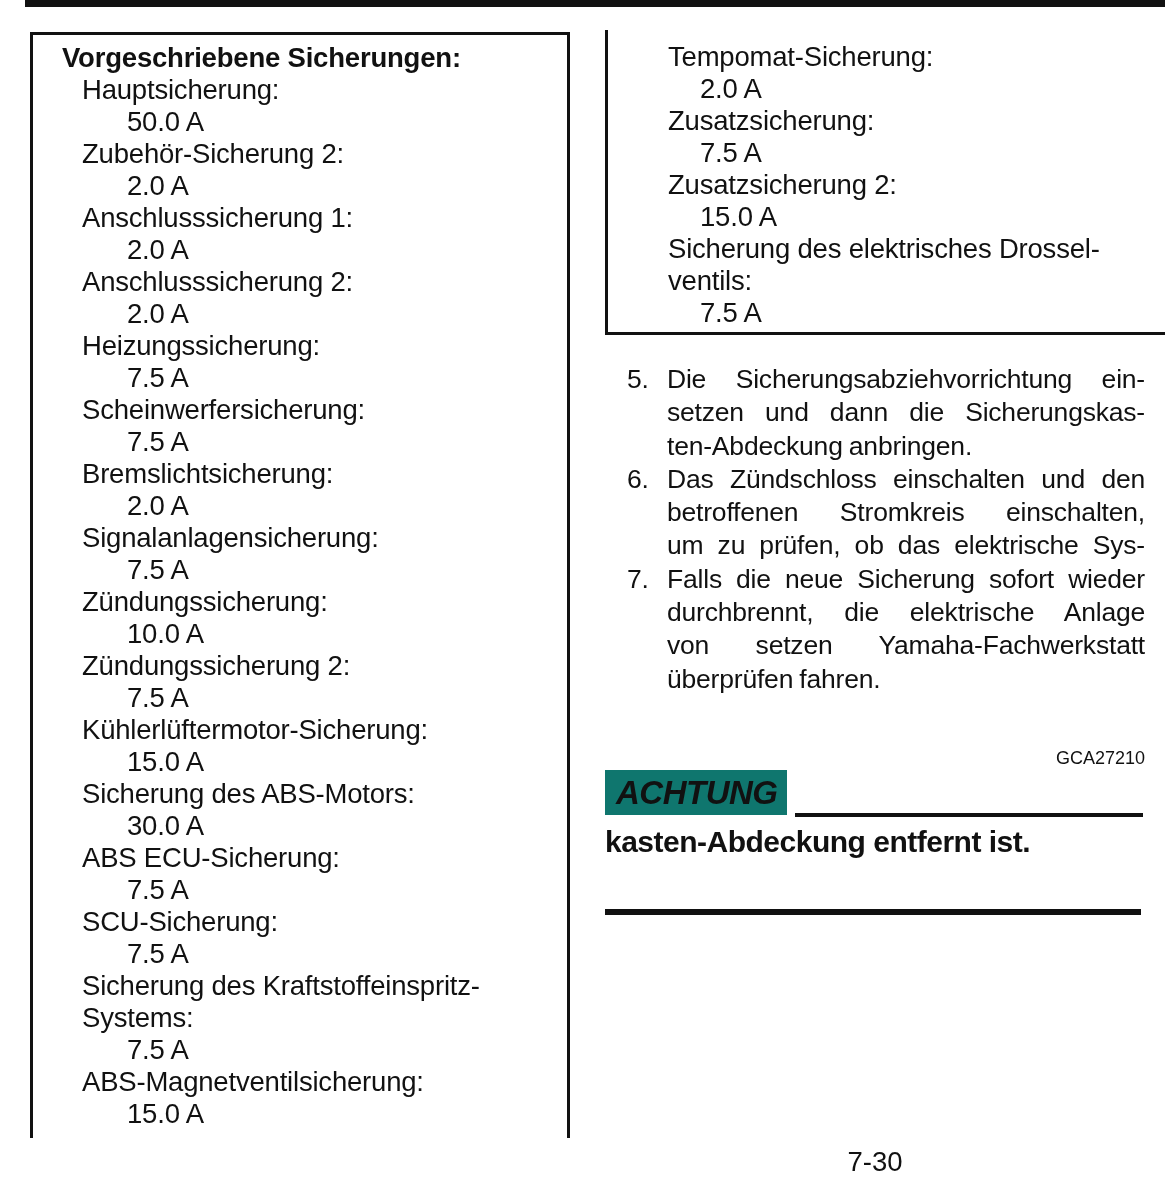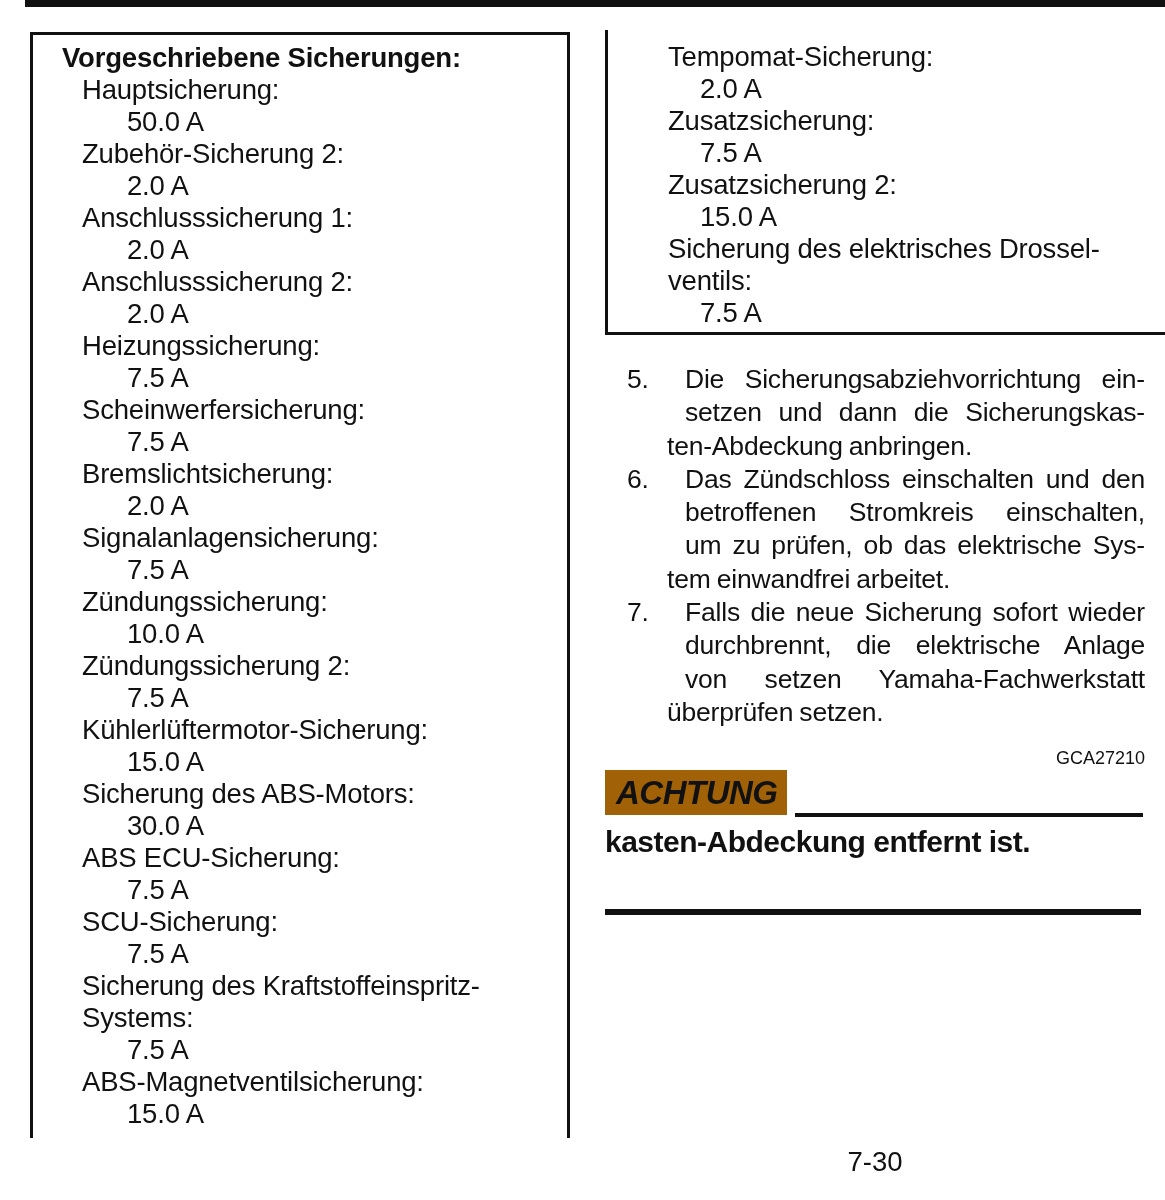--- a/index.html
+++ b/index.html
@@ -49,21 +49,21 @@
     line-height: 33.3px;
     letter-spacing: -0.2px;
   }
   .step { display: flex; }
   .step-num {
     flex: 0 0 62px;
     padding-left: 22px;
   }
   .step-text { flex: 1 1 auto; min-width: 0; }
   .step-line { word-spacing: -1px; }
-  .step-line.jl { text-align: justify; text-align-last: justify; margin-left: 18px; }
+  .step-line.jl { text-align: justify; text-align-last: justify; }
   
   .gca-code {
     position: absolute;
     left: 605px; top: 749px; width: 540px;
     text-align: right;
     font-size: 18px;
     line-height: 18px;
   }
   .achtung-badge {
     position: absolute;
@@ -169,37 +169,36 @@
         <div class="step-line jl">setzen und dann die Sicherungskas-</div>
         <div class="step-line">ten-Abdeckung anbringen.</div>
       </div>
     </div>
     <div class="step">
       <div class="step-num">6.</div>
       <div class="step-text">
         <div class="step-line jl">Das Zündschloss einschalten und den</div>
         <div class="step-line jl">betroffenen Stromkreis einschalten,</div>
         <div class="step-line jl">um zu prüfen, ob das elektrische Sys-</div>
-        <div class="step-line">tem einwandfrei arbeitet.</div>
       </div>
     </div>
     <div class="step">
       <div class="step-num">7.</div>
       <div class="step-text">
         <div class="step-line jl">Falls die neue Sicherung sofort wieder</div>
         <div class="step-line jl">durchbrennt, die elektrische Anlage</div>
         <div class="step-line jl">von setzen Yamaha-Fachwerkstatt</div>
-        <div class="step-line">überprüfen setzen.</div>
+        <div class="step-line">überprüfen fahren.</div>
       </div>
     </div>
   </div>
 
 <div class="gca-code">GCA27210</div>
 
-<div class="achtung-badge" style="background: #a16207;">ACHTUNG</div>
+<div class="achtung-badge" style="background: #0f766e;">ACHTUNG</div>
 
 <div class="achtung-rule" style="background: rgb(17, 17, 17);"></div>
 
 <div class="warning-text">
     <div class="warn-line">kasten-Abdeckung entfernt ist.</div>
   </div>
 
 <div class="bottom-rule" style="background: rgb(17, 17, 17);"></div>
 
 <div class="page-number">7-30</div>

